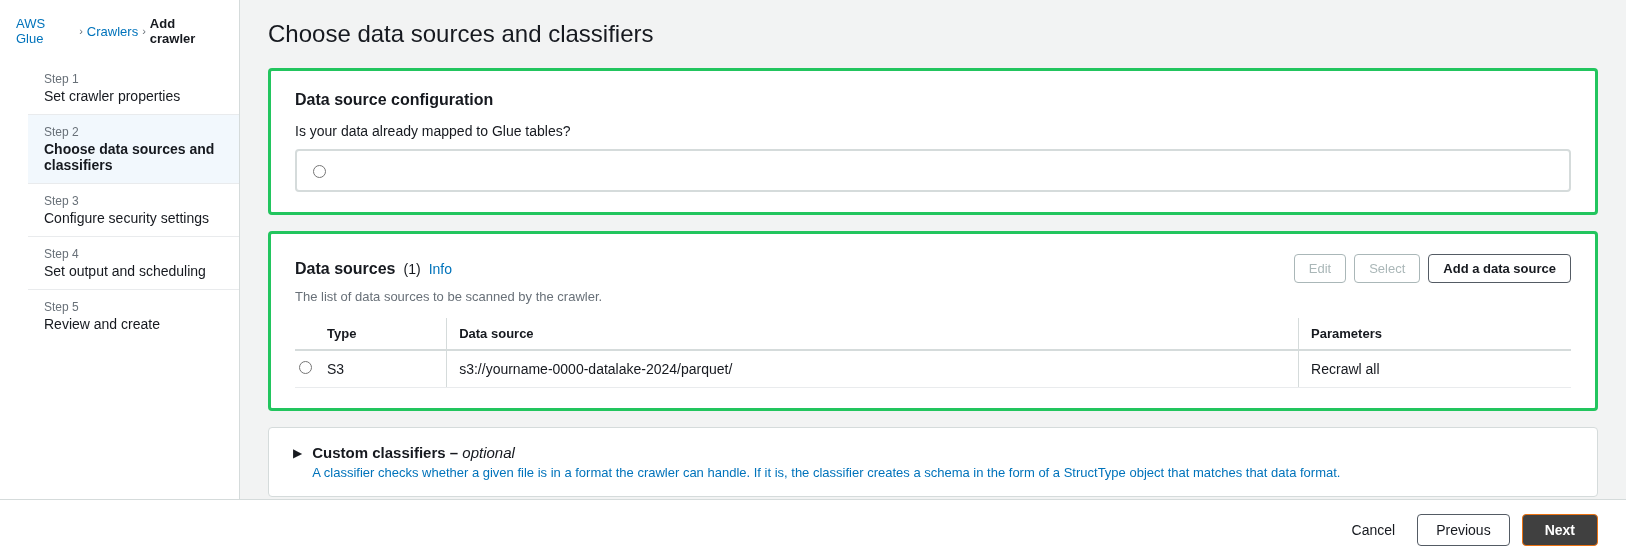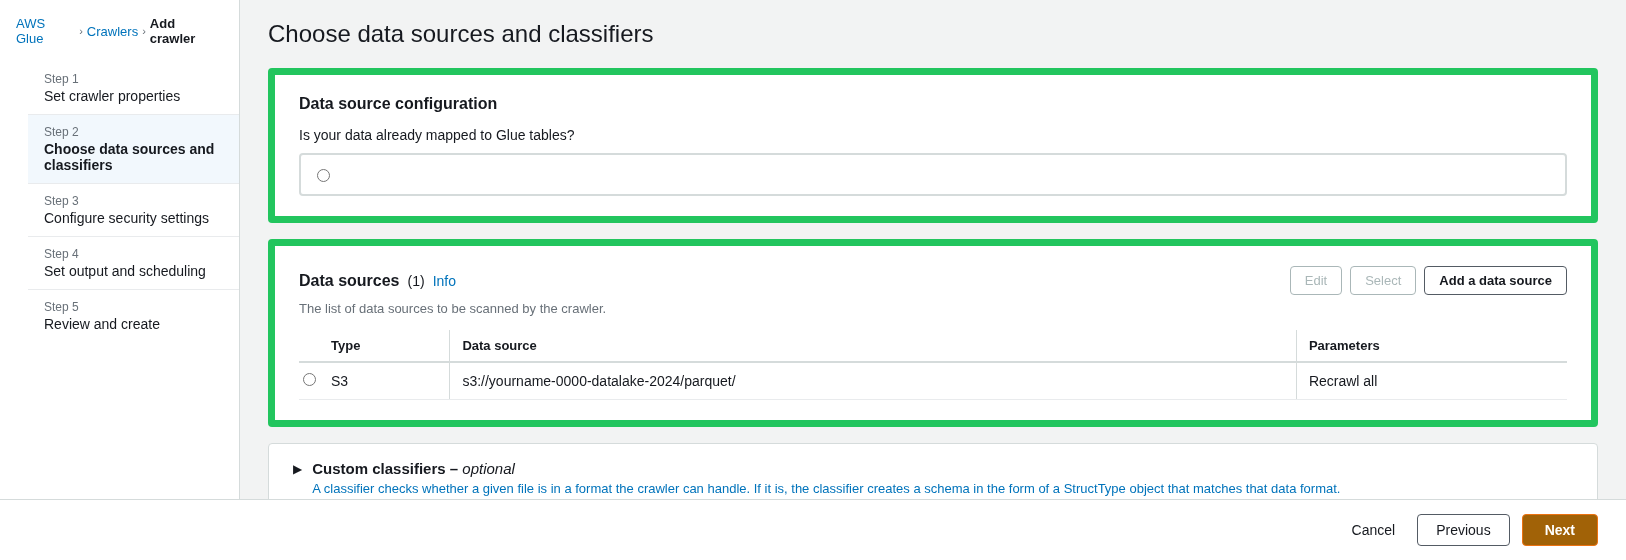--- a/index.html
+++ b/index.html
@@ -78,21 +78,21 @@
       overflow-y: auto;
     }
     .page-title {
       font-size: 24px;
       font-weight: 400;
       color: #16191f;
       margin-bottom: 20px;
     }
     .card {
       background: #fff;
-      border: 7px solid #22c55e;
+      border: 3px solid #22c55e;
       border-radius: 4px;
       padding: 20px 24px;
       margin-bottom: 16px;
     }
     .card-title {
       font-size: 16px;
       font-weight: 700;
       margin-bottom: 14px;
       color: #16191f;
     }
@@ -275,21 +275,21 @@
     .btn-prev {
       background: #fff;
       border: 1px solid #545b64;
       color: #16191f;
       font-size: 14px;
       padding: 7px 18px;
       border-radius: 4px;
       cursor: pointer;
     }
     .btn-next {
-      background: #a16207;
+      background: #404040;
       border: 1px solid #ec7211;
       color: #fff;
       font-size: 14px;
       font-weight: 600;
       padding: 7px 22px;
       border-radius: 4px;
       cursor: pointer;
     }
     .main-scroll {
       padding-bottom: 70px;

